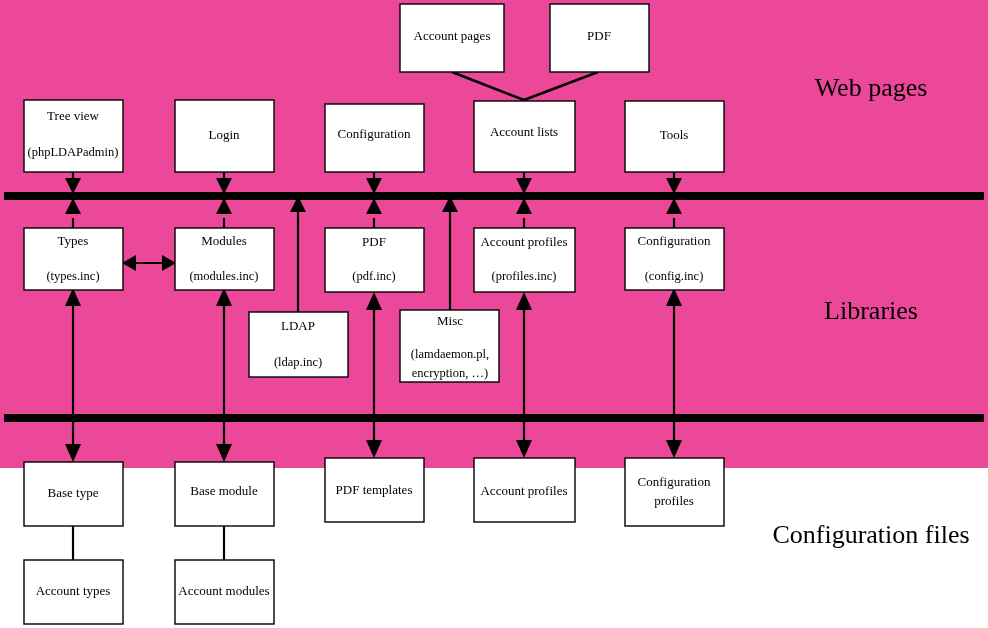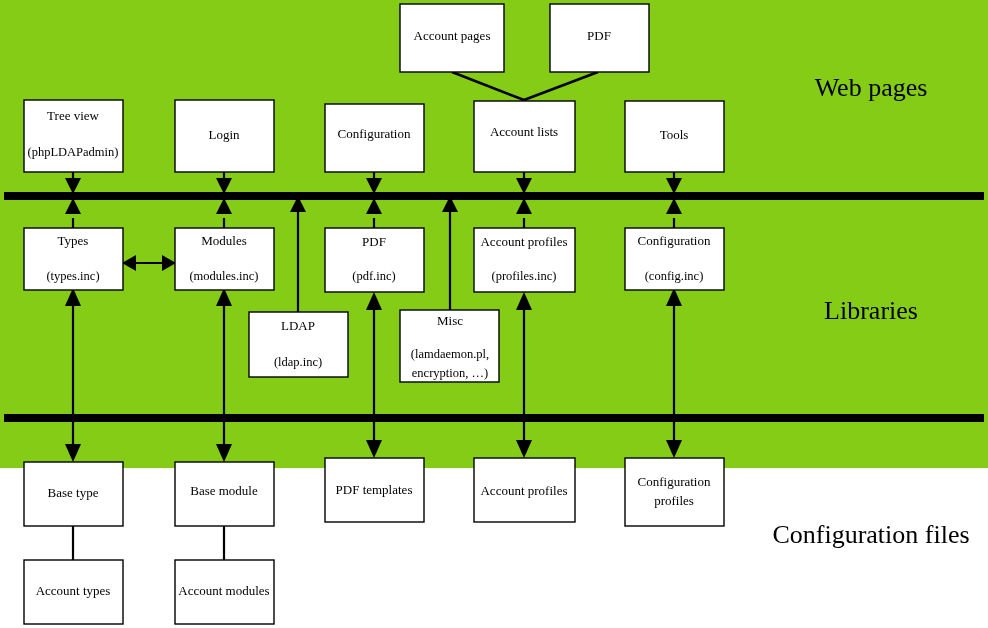--- a/index.html
+++ b/index.html
@@ -11,21 +11,21 @@
   body {
     width: 988px;
     height: 628px;
     overflow: hidden;
     font-family: "Liberation Serif", "DejaVu Serif", serif;
   }
   #diagram-root {
     position: relative;
     width: 988px;
     height: 468px;
-    background: #84cc16;
+    background: #ec4899;
   }
   svg#diagram-svg {
     display: block;
     width: 988px;
     height: 628px;
   }
   .node-box {
     fill: #ffffff;
     stroke: #000000;
     stroke-width: 1.4;

